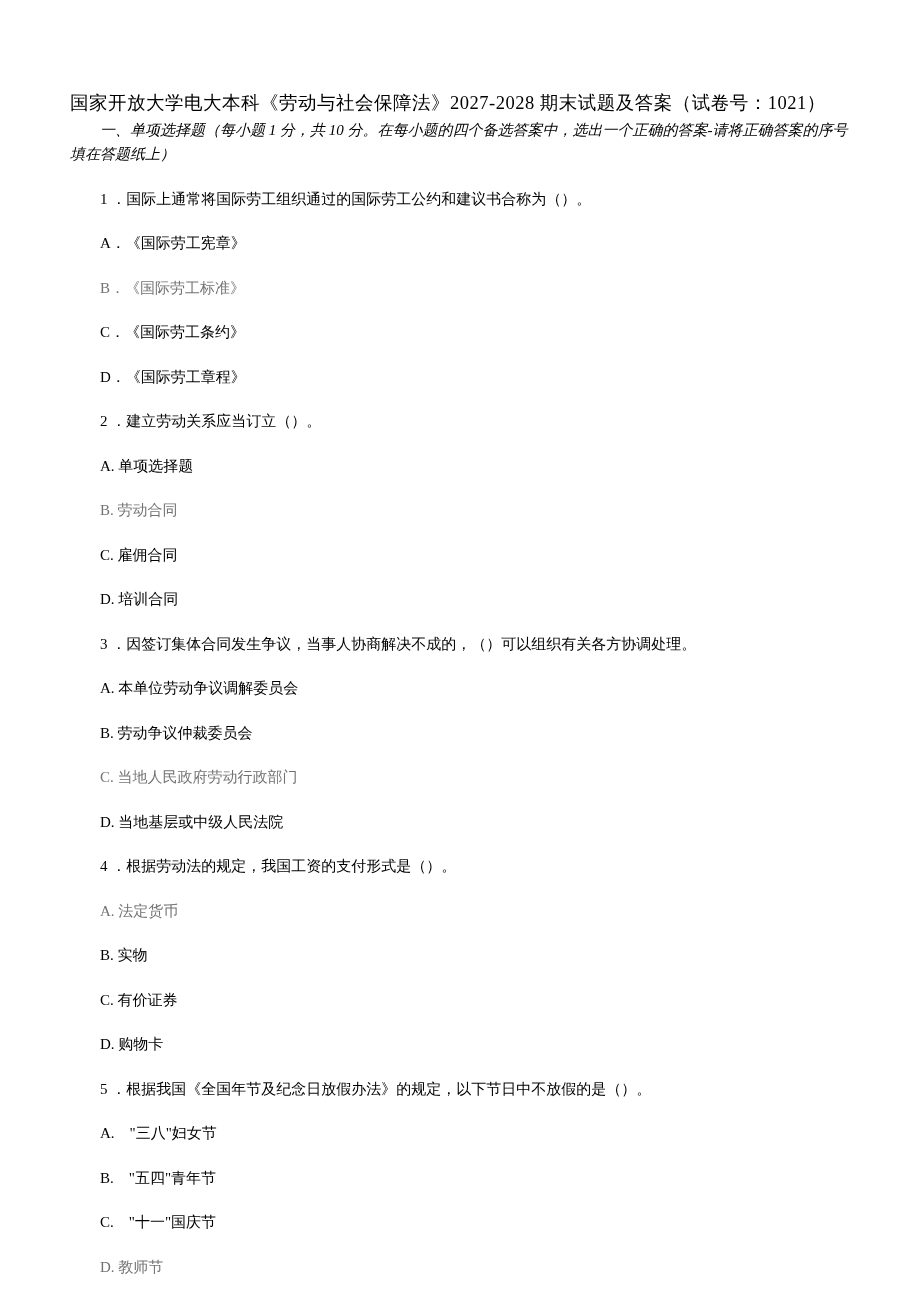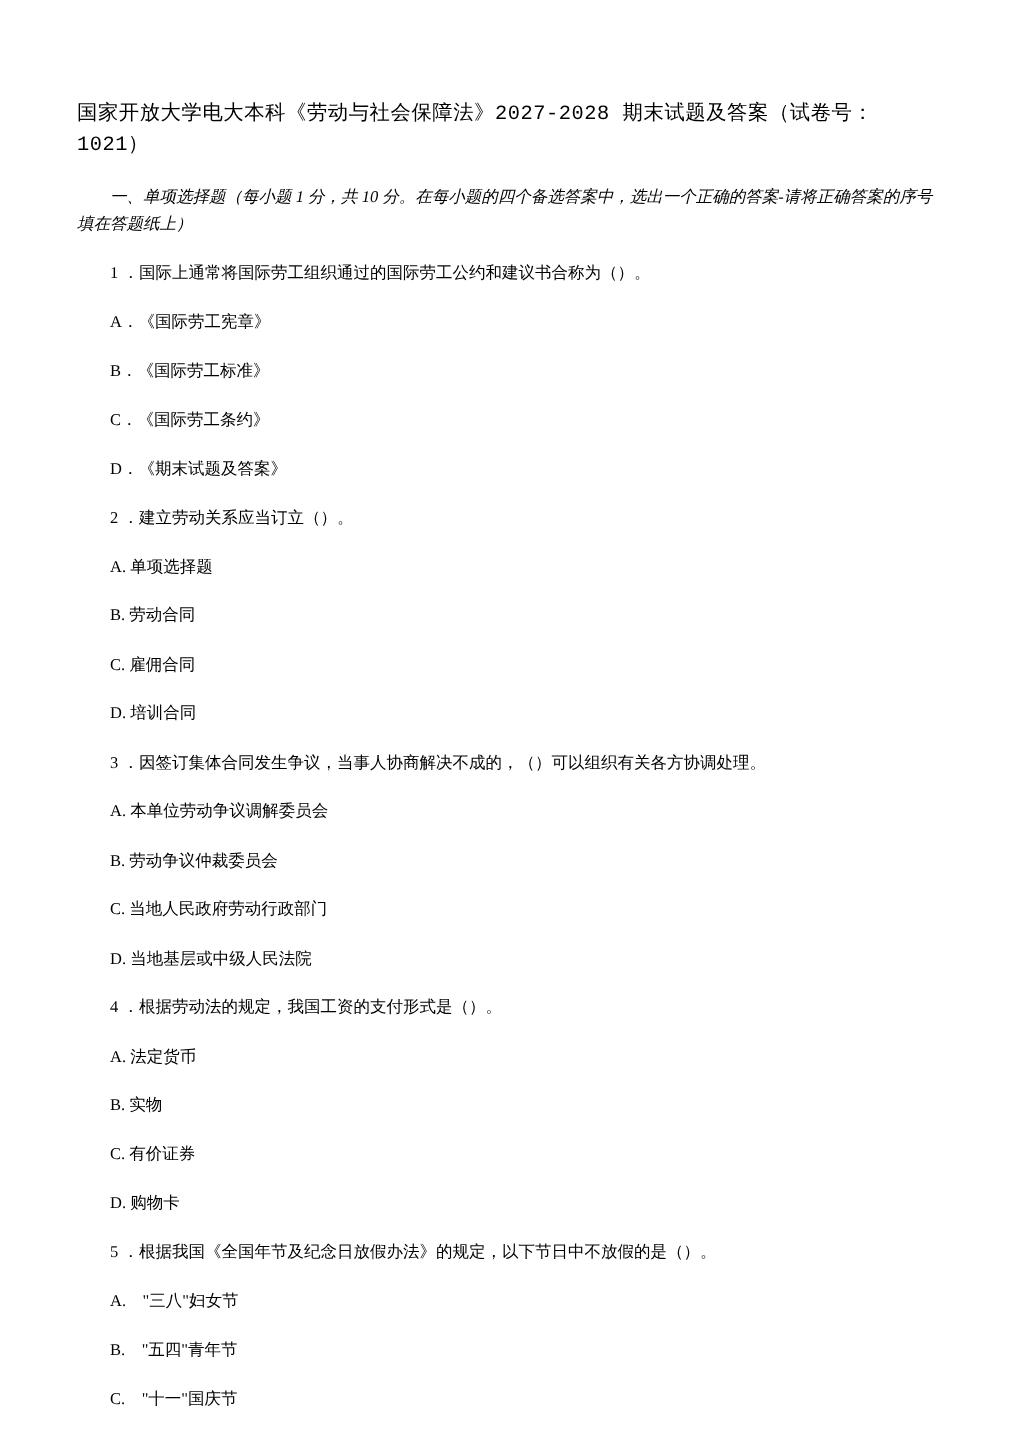--- a/index.html
+++ b/index.html
@@ -12,55 +12,53 @@
       font-family: "SimSun", "宋体", serif;
       font-size: 15px;
       color: #000000;
       width: 920px;
       padding: 90px 70px 40px 70px;
       line-height: 1.5;
     }
     .title {
       font-size: 18.5px;
       text-align: left;
-      margin-bottom: 22px;
       letter-spacing: 0.5px;
-      font-family: Liberation Mono, monospace;
     }
     .section-heading {
       text-indent: 2em;
       margin-bottom: 22px;
       line-height: 1.6;
       font-style: italic;
     }
     .question {
       text-indent: 2em;
       margin-bottom: 22px;
     }
     .option {
       text-indent: 2em;
       margin-bottom: 22px;
       margin-top: 12px;
     }
     .answer {
-      color: #000000;
+      color: #737373;
     }
   </style>
 </head>
 <body>
 
 <div class="title">国家开放大学电大本科《劳动与社会保障法》2027-2028 期末试题及答案（试卷号：1021）</div>
 
 <div class="section-heading">一、单项选择题（每小题 1 分，共 10 分。在每小题的四个备选答案中，选出一个正确的答案-请将正确答案的序号填在答题纸上）</div>
 
 <div class="question">1 ．国际上通常将国际劳工组织通过的国际劳工公约和建议书合称为（）。</div>
 <div class="option">A．《国际劳工宪章》</div>
 <div class="option answer">B．《国际劳工标准》</div>
 <div class="option">C．《国际劳工条约》</div>
-<div class="option">D．《期末试题及答案》</div>
+<div class="option">D．《国际劳工章程》</div>
 
 <div class="question">2 ．建立劳动关系应当订立（）。</div>
 <div class="option">A. 单项选择题</div>
 <div class="option answer">B. 劳动合同</div>
 <div class="option">C. 雇佣合同</div>
 <div class="option">D. 培训合同</div>
 
 <div class="question">3 ．因签订集体合同发生争议，当事人协商解决不成的，（）可以组织有关各方协调处理。</div>
 <div class="option">A. 本单位劳动争议调解委员会</div>
 <div class="option">B. 劳动争议仲裁委员会</div>

